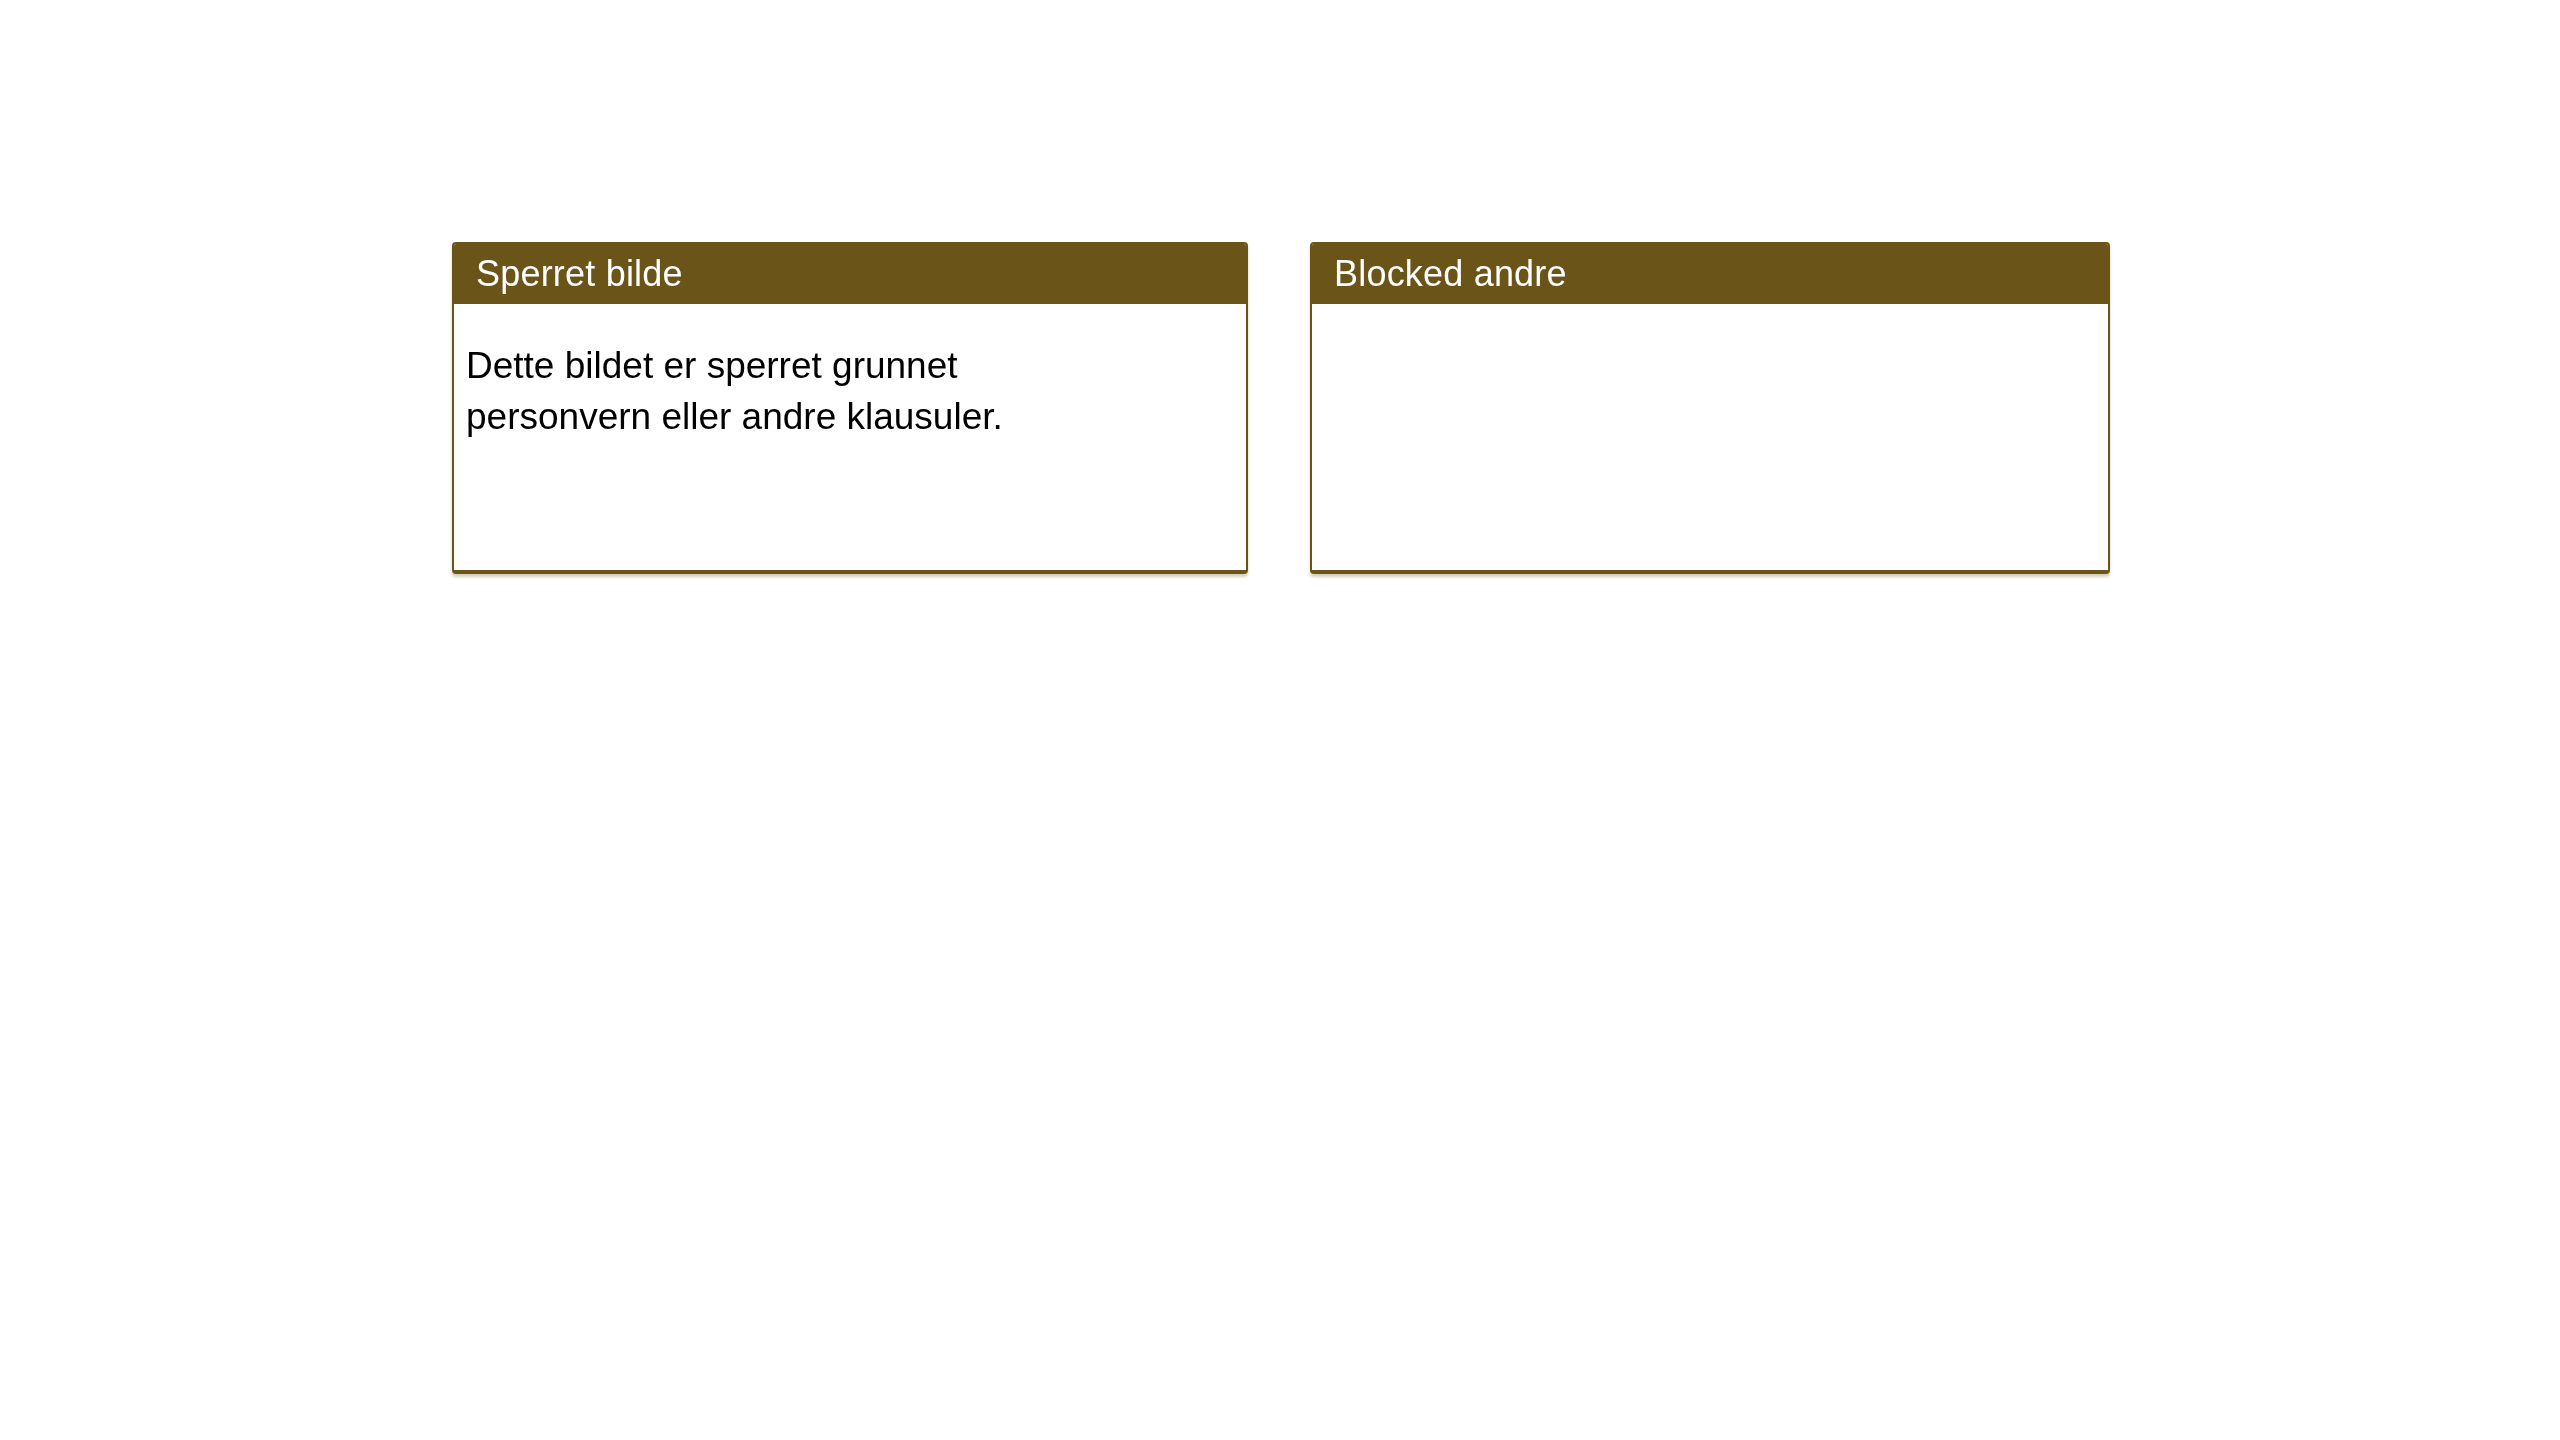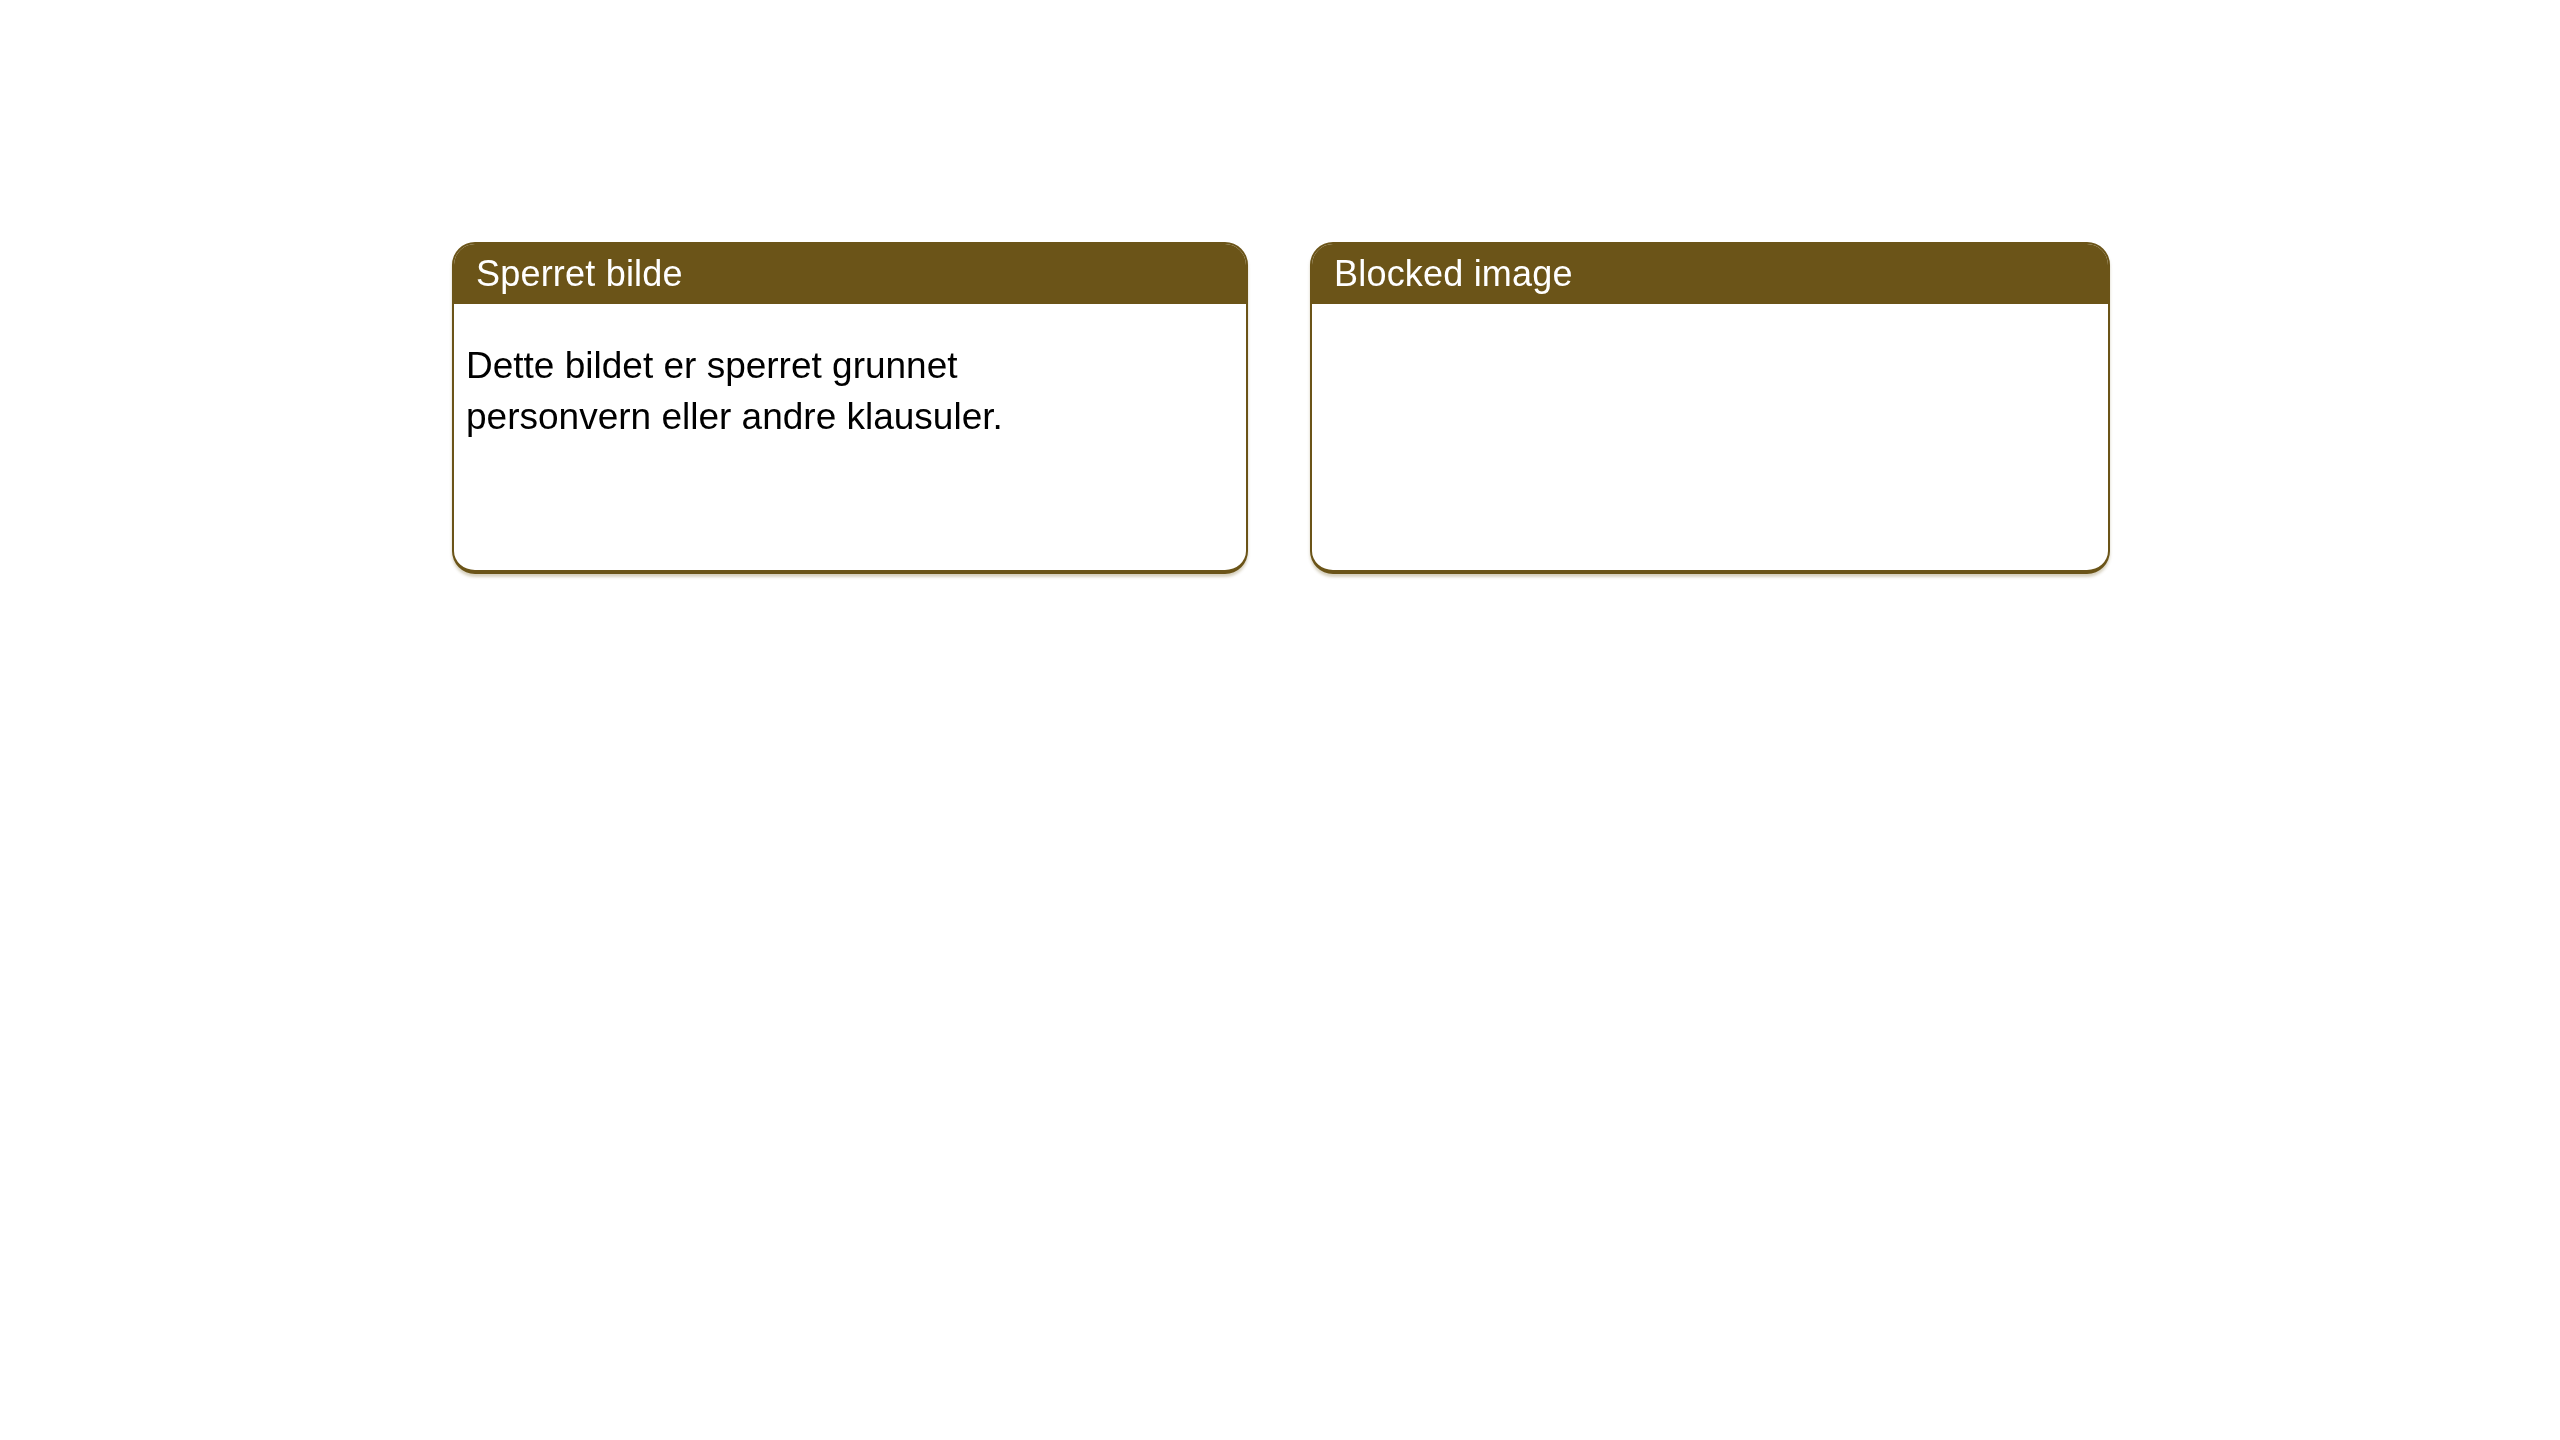--- a/index.html
+++ b/index.html
@@ -16,21 +16,21 @@
     --header-text: #ffffff;
     --body-text: #000000;
   }
   .card {
     position: absolute;
     top: 242px;
     height: 332px;
     background: #ffffff;
     border: 2px solid var(--accent);
     border-bottom-width: 4px;
-    border-radius: 23px;
+    border-radius: 4px;
     box-sizing: border-box;
     box-shadow: 0 3px 3px rgba(120, 100, 40, 0.30);
     overflow: hidden;
   }
   .card.left  { left: 452px;  width: 796px; }
   .card.right { left: 1310px; width: 800px; }
   .card-header {
     background: var(--accent);
     color: var(--header-text);
     height: 60px;
@@ -56,15 +56,15 @@
 <div class="card left">
   <div class="card-header">
     <span>Sperret bilde</span>
   </div>
   <div class="card-body">Dette bildet er sperret grunnet
 personvern eller andre klausuler.</div>
 </div>
 
 <div class="card right">
   <div class="card-header">
-    <span>Blocked image</span>
+    <span>Blocked andre</span>
   </div>
 </div>
 
 </body></html>

